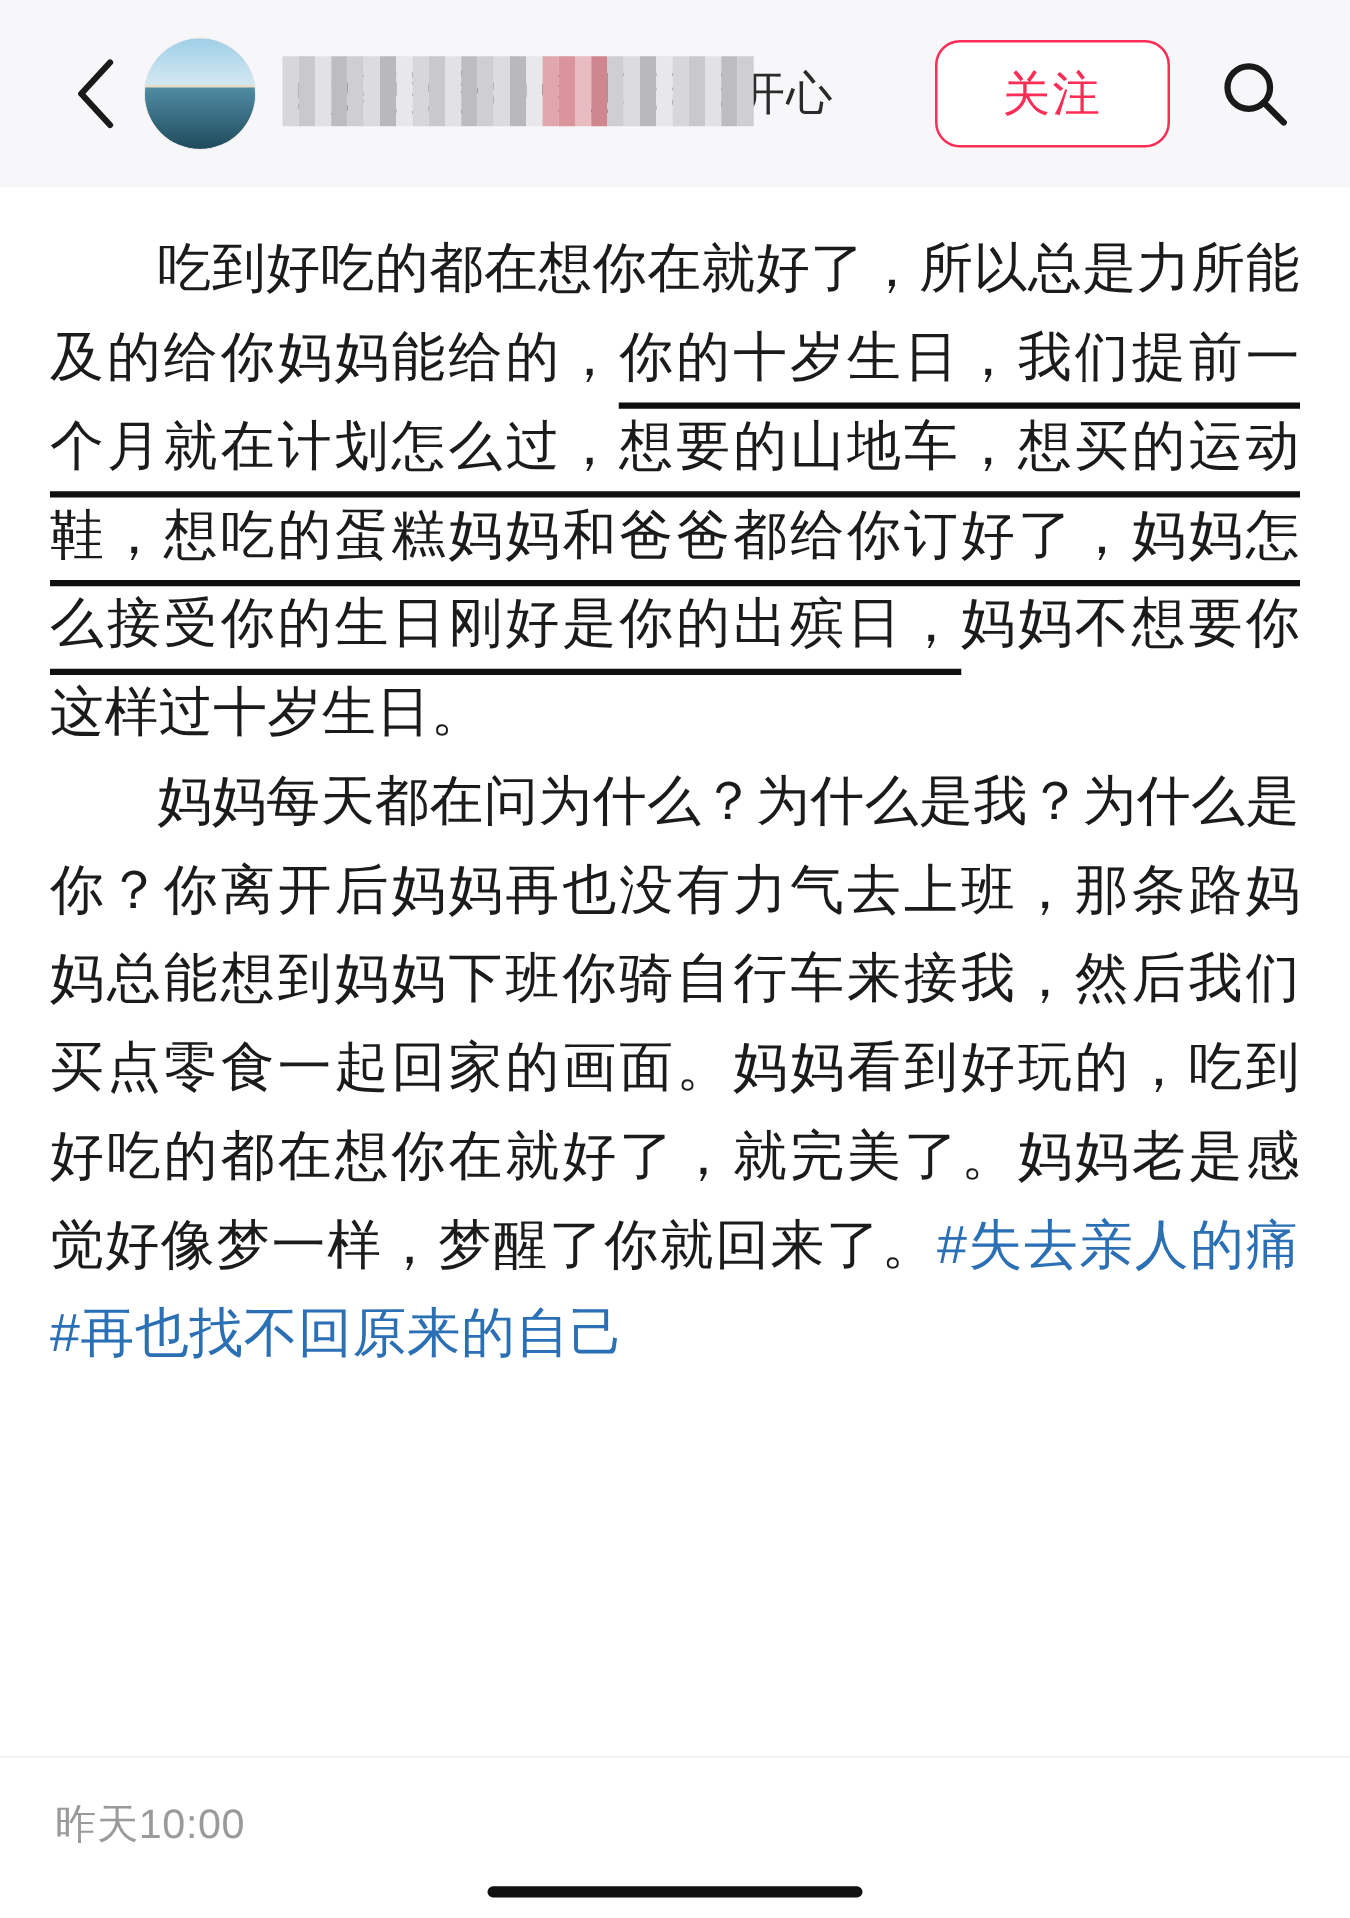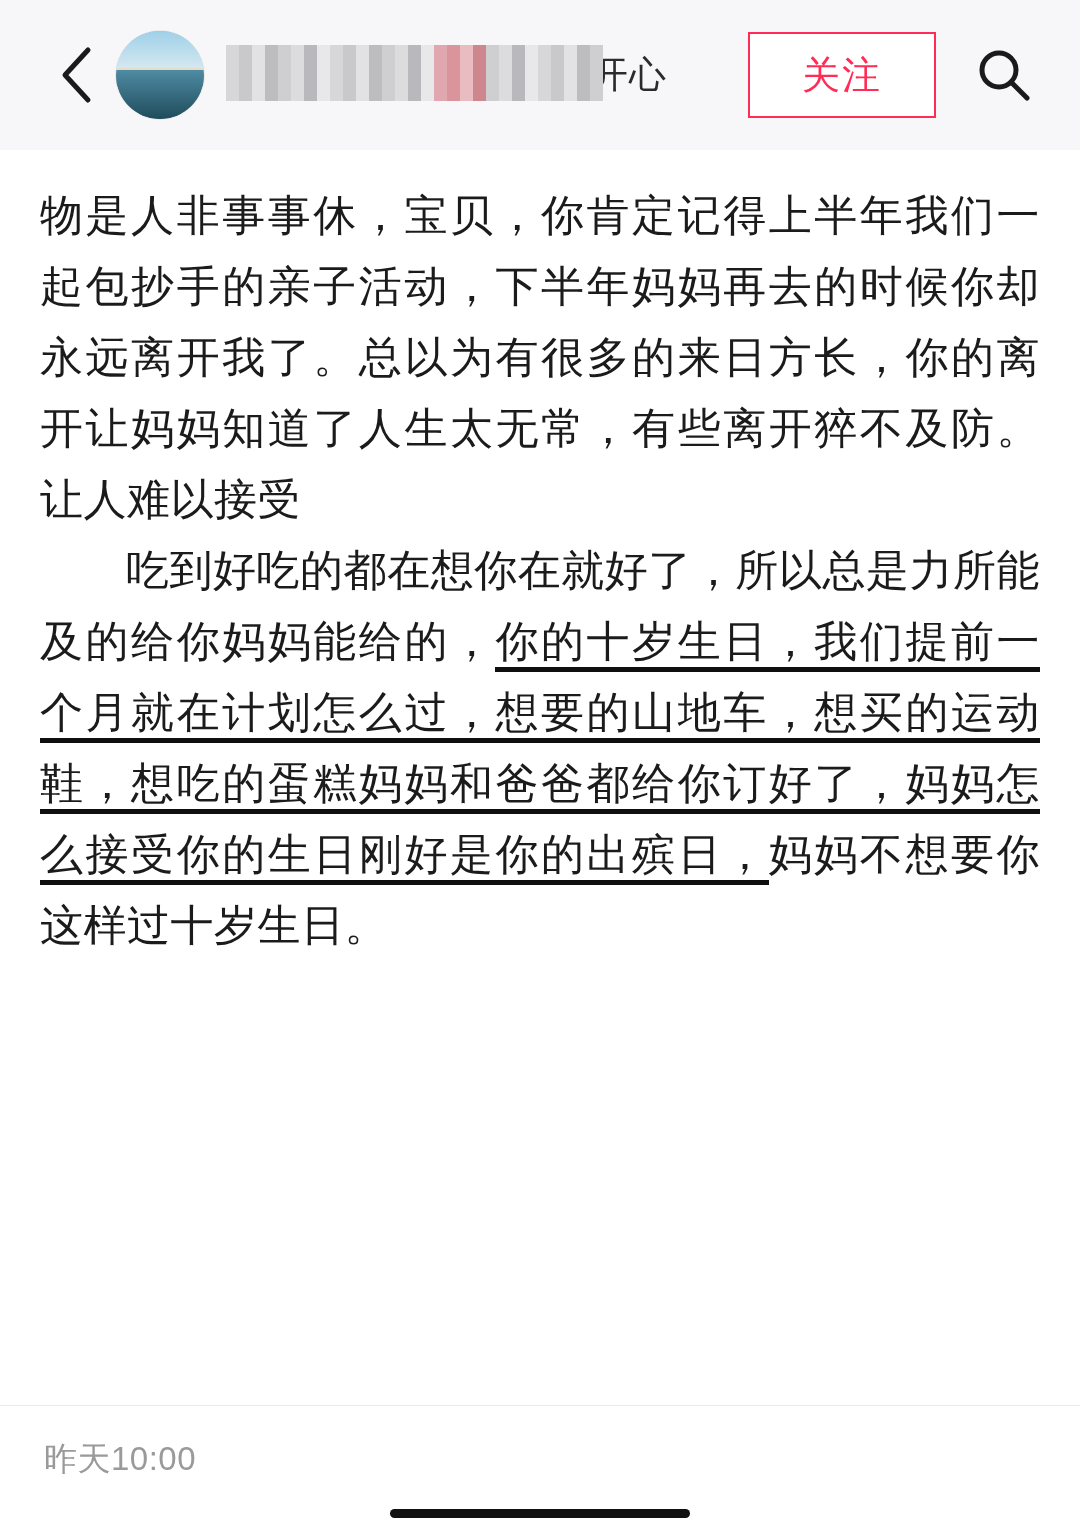--- a/index.html
+++ b/index.html
@@ -93,21 +93,21 @@
     display: block;
     width: 13px;
     height: 100%;
   }
 
   .follow-btn {
     flex: 0 0 auto;
     width: 184px;
     height: 82px;
     border: 2px solid #ff2c55;
-    border-radius: 0;
+    border-radius: 20px;
     color: #ff2c55;
     font-size: 38px;
     display: flex;
     align-items: center;
     justify-content: center;
     background: #ffffff;
     cursor: pointer;
     letter-spacing: 2px;
   }
   .search-btn {
@@ -132,21 +132,21 @@
     color: #1b1b1b;
     letter-spacing: 0.5px;
     text-align: justify;
     margin: 0;
     word-break: break-all;
   }
   .para + .para { margin-top: 0; }
   .indent { text-indent: 2em; }
   .u {
     border-bottom: 5px solid #0f0f0f;
-    padding-bottom: 2px;
+    padding-bottom: 12px;
   }
   .tag {
     color: #2b6fb5;
   }
   .timestamp {
     position: absolute;
     left: 44px;
     bottom: 52px;
     font-size: 33px;
     color: #9a9a9a;
@@ -226,19 +226,19 @@
 
   <div class="search-btn">
     <svg width="58" height="58" viewBox="0 0 58 58">
       <circle cx="24" cy="24" r="17" fill="none" stroke="#1a1a1a" stroke-width="5"></circle>
       <line x1="36" y1="36" x2="52" y2="52" stroke="#1a1a1a" stroke-width="5" stroke-linecap="round"></line>
     </svg>
   </div>
 </div>
 
 <div class="content">
-  <p class="para" id="para-1"><span>物是人非事事休，宝贝，你肯定记得上半年我们一起包抄手的亲子活动，下半年妈妈再去的时候你却永远离开我了。总以为有很多的来日方长，你的离开让妈妈知道了人生太无常，有些离开猝不及防。让人难以接受</span></p>
   <p class="para indent" id="para-2"><span>吃到好吃的都在想你在就好了，所以总是力所能及的给你妈妈能给的，</span><span class="u">你的十岁生日，我们提前一个月就在计划怎么过，想要的山地车，想买的运动鞋，想吃的蛋糕妈妈和爸爸都给你订好了，妈妈怎么接受你的生日刚好是你的出殡日，</span><span>妈妈不想要你这样过十岁生日。</span></p>
+  <p class="para indent" id="para-3"><span>妈妈每天都在问为什么？为什么是我？为什么是你？你离开后妈妈再也没有力气去上班，那条路妈妈总能想到妈妈下班你骑自行车来接我，然后我们买点零食一起回家的画面。妈妈看到好玩的，吃到好吃的都在想你在就好了，就完美了。妈妈老是感觉好像梦一样，梦醒了你就回来了。</span><span class="tag">#失去亲人的痛 #再也找不回原来的自己</span></p>
 </div>
 
 <div class="timestamp">昨天10:00</div>
 <div class="divider"></div>
 <div class="homebar"></div>
 
 </body></html>

